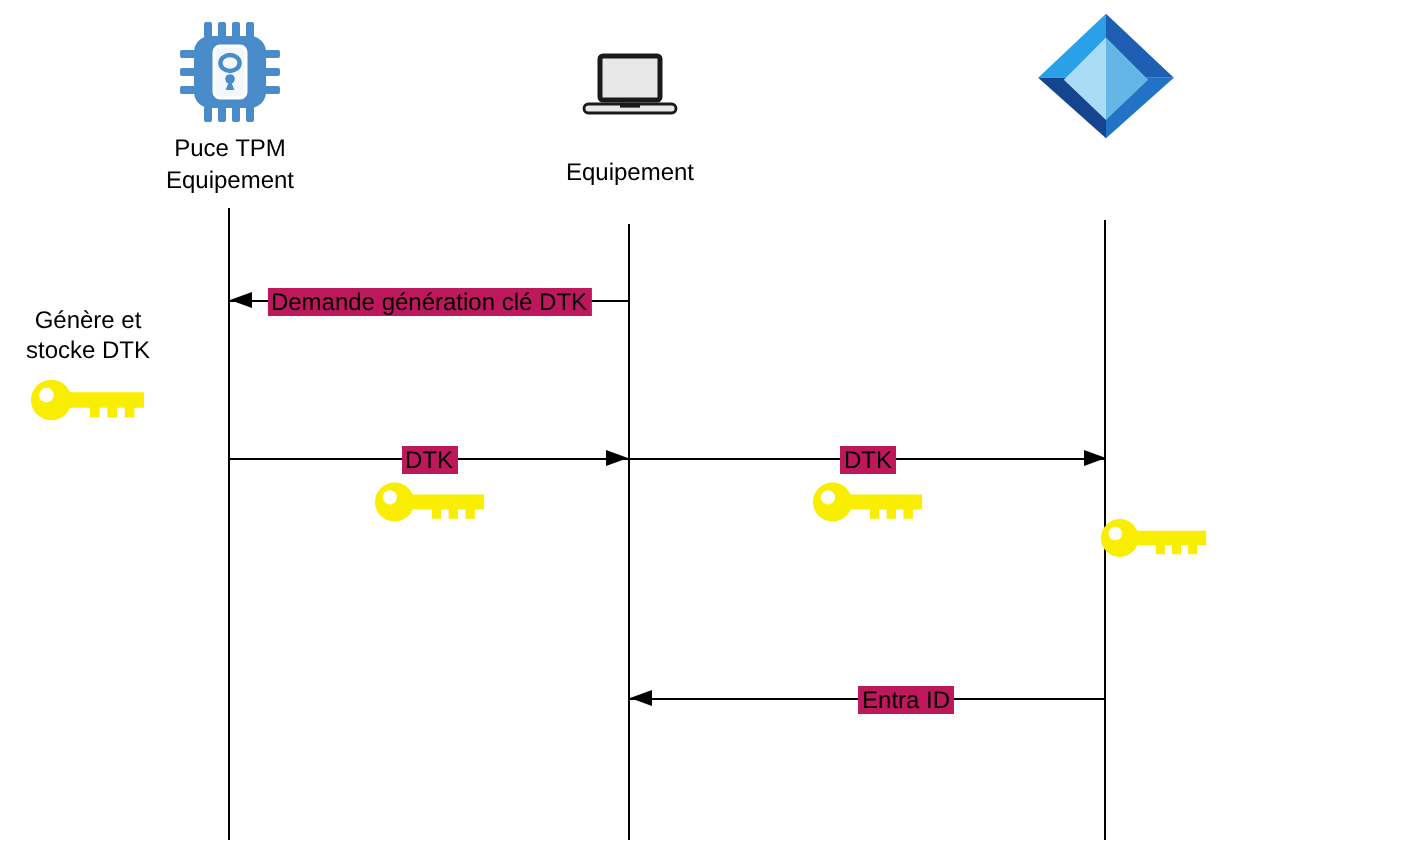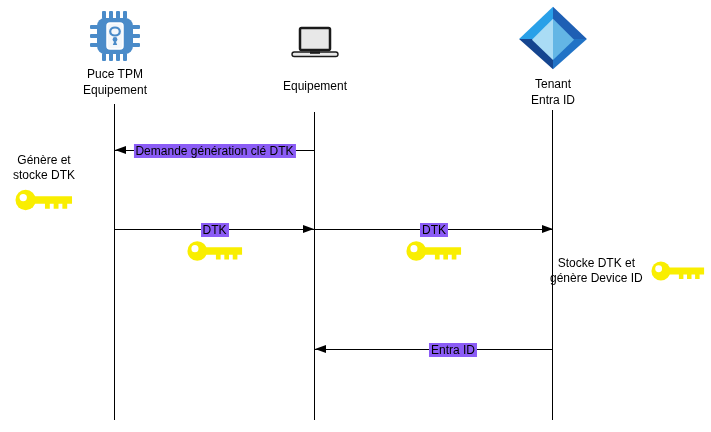--- a/index.html
+++ b/index.html
@@ -37,21 +37,21 @@
     width: 0; height: 0;
     border-top: 4px solid transparent;
     border-bottom: 4px solid transparent;
   }
   .arrowhead.left  { left: 0;  border-right: 11px solid #000; }
   .arrowhead.right { right: 0; border-left: 11px solid #000; }
   .msg-label {
     position: absolute;
     top: 1px; left: 50%;
     transform: translate(-50%, -50%);
-    background: #8b5cf6;
+    background: #be185d;
     padding: 0 2px;
     font-size: 12px;
     white-space: nowrap;
   }
   .msg-label.shift-right { left: 58%; }
   .msg-key {
     position: absolute;
     left: 50%; top: 9px;
     transform: translateX(-50%);
   }
@@ -112,24 +112,20 @@
   <div class="actor" style="left:514px; top:5px; width:78px;">
     <svg class="actor-icon" width="78" height="66" viewBox="0 0 80 72">
       <polygon points="40,2 3,37 40,37" fill="#29a0e8"></polygon>
       <polygon points="40,2 77,37 40,37" fill="#1e5fb4"></polygon>
       <polygon points="3,37 40,70 40,37" fill="#15458f"></polygon>
       <polygon points="77,37 40,70 40,37" fill="#2173c6"></polygon>
       <polygon points="40,15 17,38 40,60" fill="#aadcf5"></polygon>
       <polygon points="40,15 63,38 40,60" fill="#63b6e5"></polygon>
     </svg>
   </div>
-  <div class="actor-label" style="left:483px; top:76px;">
-    <span>Tenant</span><br>
-    <span>Entra ID</span>
-  </div>
   <div class="lifeline" style="left:552px; top:110px; height:310px;"></div>
 
   <div class="message" style="left:115px; top:150px; width:199px;">
     <div class="line"></div>
     <div class="arrowhead left"></div>
     <span class="msg-label">Demande génération clé DTK</span>
   </div>
 
   <div class="message" style="left:115px; top:229px; width:199px;">
     <div class="line"></div>
@@ -166,24 +162,20 @@
     </div>
     <svg class="key-icon" style="margin:4px auto 0;" width="58" height="26" viewBox="0 0 60 26">
       <circle cx="11" cy="13" r="10.5" fill="#f9ee00"></circle>
       <circle cx="8.5" cy="10.5" r="3.8" fill="#ffffff"></circle>
       <path d="M20 9 H59 V17 H54 V22 H49 V17 H45 V22 H40 V17 H36 V22 H31 V17 H20 Z" fill="#f9ee00"></path>
     </svg>
   </div>
 
   <div class="note" style="left:550px; top:256px; width:160px;">
     <div class="note-right-wrap">
-      <div class="note-text">
-        <span>Stocke DTK et</span><br>
-        <span>génère Device ID</span>
-      </div>
       <svg class="key-icon" width="54" height="26" viewBox="0 0 60 26">
         <circle cx="11" cy="13" r="10.5" fill="#f9ee00"></circle>
         <circle cx="8.5" cy="10.5" r="3.8" fill="#ffffff"></circle>
         <path d="M20 9 H59 V17 H54 V22 H49 V17 H45 V22 H40 V17 H36 V22 H31 V17 H20 Z" fill="#f9ee00"></path>
       </svg>
     </div>
   </div>
 
 </div>
 

